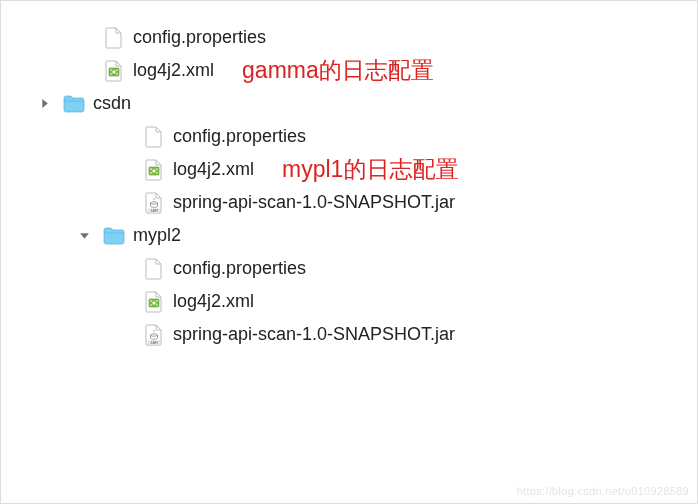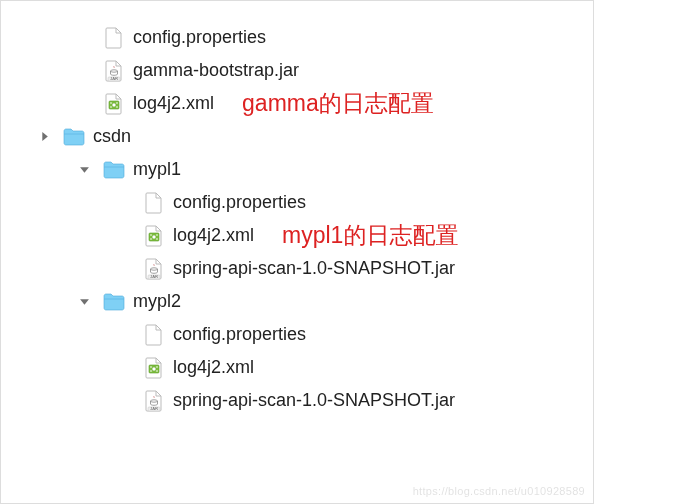--- a/index.html
+++ b/index.html
@@ -51,21 +51,21 @@
       position: absolute;
       right: 8px;
       bottom: 6px;
       font-size: 11px;
       color: rgba(0,0,0,0.12);
       letter-spacing: 0.3px;
       margin-left: 23px;
     }
     .outer {
       border: 1px solid #ddd;
-      width: 594px;
+      width: 698px;
       height: 504px;
       position: relative;
       background: #fff;
     }
   </style>
 </head>
 <body>
 
 <div class="outer">
   <div class="tree" id="tree">
@@ -80,36 +80,20 @@
         </span>
         <span class="label">config.properties</span>
       </div>
       <div class="row">
         <span class="indent-spacer" style="width: 72px;"></span>
         <span class="disclosure" style="width: 22px;"></span>
         <span class="icon">
           <svg width="18" height="22" viewBox="0 0 18 22">
             <path d="M2 1h9l5 5v14c0 .6-.4 1-1 1H2c-.6 0-1-.4-1-1V2c0-.6.4-1 1-1z" fill="#fff" stroke="#bbb" stroke-width="1"></path>
             <path d="M11 1v5h5" fill="none" stroke="#bbb" stroke-width="1"></path>
-            <ellipse cx="9" cy="11" rx="3.5" ry="1.2" fill="none" stroke="#888" stroke-width="0.8"></ellipse>
-            <path d="M5.5 11v3c0 .7 1.6 1.3 3.5 1.3s3.5-.6 3.5-1.3v-3" fill="none" stroke="#888" stroke-width="0.8"></path>
-            <path d="M9 6c-.5.8.5 1.2 0 2" fill="none" stroke="#c77" stroke-width="0.8"></path>
-            <rect x="3" y="17" width="12" height="4" rx="1" fill="#eee" stroke="#ccc" stroke-width="0.6"></rect>
-            <text x="9" y="20.2" text-anchor="middle" font-size="4.2" fill="#666" font-family="Arial">JAR</text>
-          </svg>
-        </span>
-        <span class="label">gamma-bootstrap.jar</span>
-      </div>
-      <div class="row">
-        <span class="indent-spacer" style="width: 72px;"></span>
-        <span class="disclosure" style="width: 22px;"></span>
-        <span class="icon">
-          <svg width="18" height="22" viewBox="0 0 18 22">
-            <path d="M2 1h9l5 5v14c0 .6-.4 1-1 1H2c-.6 0-1-.4-1-1V2c0-.6.4-1 1-1z" fill="#fff" stroke="#bbb" stroke-width="1"></path>
-            <path d="M11 1v5h5" fill="none" stroke="#bbb" stroke-width="1"></path>
             <rect x="4" y="8" width="10" height="8" rx="1" fill="#7fbf3f" stroke="#5a9a2a" stroke-width="0.6"></rect>
             <circle cx="9" cy="12" r="2" fill="#fff" stroke="#5a9a2a" stroke-width="0.5"></circle>
             <circle cx="6" cy="10" r="0.8" fill="#fff"></circle>
             <circle cx="12" cy="10" r="0.8" fill="#fff"></circle>
             <circle cx="6" cy="14" r="0.8" fill="#fff"></circle>
             <circle cx="12" cy="14" r="0.8" fill="#fff"></circle>
           </svg>
         </span>
         <span class="label">log4j2.xml</span>
         <span class="annotation">gamma的日志配置</span>
@@ -123,35 +107,20 @@
         </span>
         <span class="icon">
           <svg width="22" height="18" viewBox="0 0 22 18">
             <path d="M1 3c0-1 .8-2 2-2h5l2 2h9c1 0 2 .9 2 2v10c0 1-.9 2-2 2H3c-1.1 0-2-1-2-2V3z" fill="#7fd0f5" stroke="#4aa8d8" stroke-width="0.6"></path>
             <path d="M1 6h20" stroke="#5fb8e5" stroke-width="0.8"></path>
           </svg>
         </span>
         <span class="label">csdn</span>
       </div>
       <div class="row">
-        <span class="indent-spacer" style="width: 72px;"></span>
-        <span class="disclosure" style="width: 22px;">
-          <svg width="11" height="11" viewBox="0 0 10 10">
-            <path d="M1 3l4 5 4-5z" fill="#707070"></path>
-          </svg>
-        </span>
-        <span class="icon">
-          <svg width="22" height="18" viewBox="0 0 22 18">
-            <path d="M1 3c0-1 .8-2 2-2h5l2 2h9c1 0 2 .9 2 2v10c0 1-.9 2-2 2H3c-1.1 0-2-1-2-2V3z" fill="#7fd0f5" stroke="#4aa8d8" stroke-width="0.6"></path>
-            <path d="M1 6h20" stroke="#5fb8e5" stroke-width="0.8"></path>
-          </svg>
-        </span>
-        <span class="label">mypl1</span>
-      </div>
-      <div class="row">
         <span class="indent-spacer" style="width: 112px;"></span>
         <span class="disclosure" style="width: 22px;"></span>
         <span class="icon">
           <svg width="18" height="22" viewBox="0 0 18 22">
             <path d="M2 1h9l5 5v14c0 .6-.4 1-1 1H2c-.6 0-1-.4-1-1V2c0-.6.4-1 1-1z" fill="#fff" stroke="#bbb" stroke-width="1"></path>
             <path d="M11 1v5h5" fill="none" stroke="#bbb" stroke-width="1"></path>
           </svg>
         </span>
         <span class="label">config.properties</span>
       </div>

